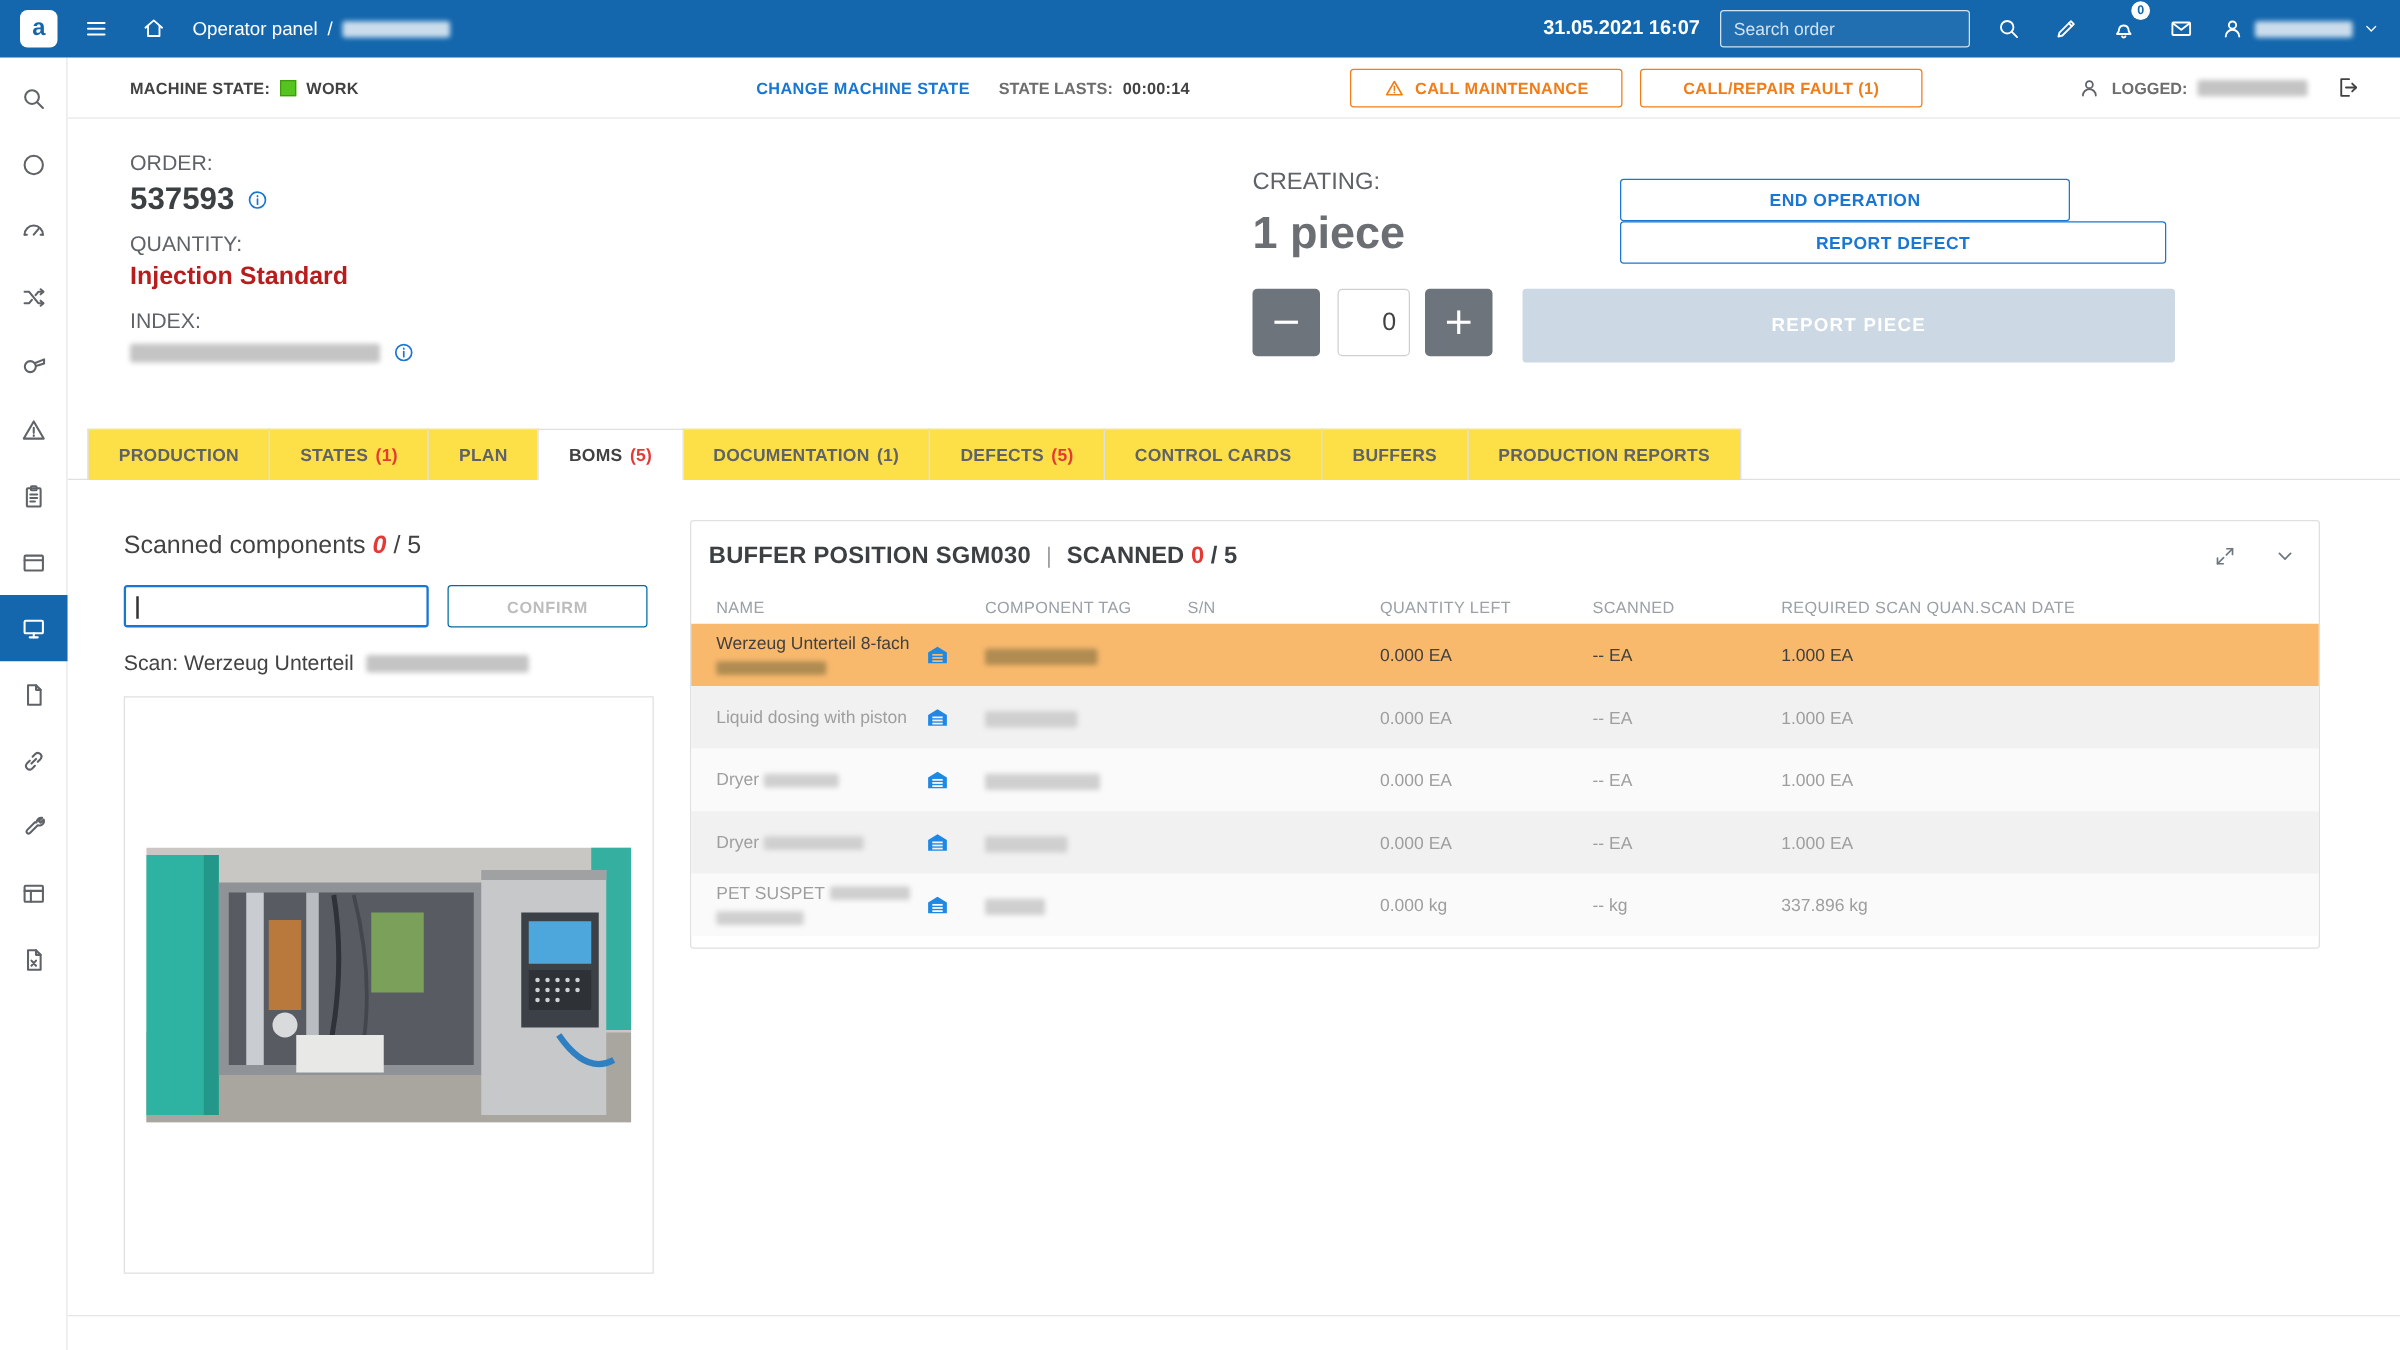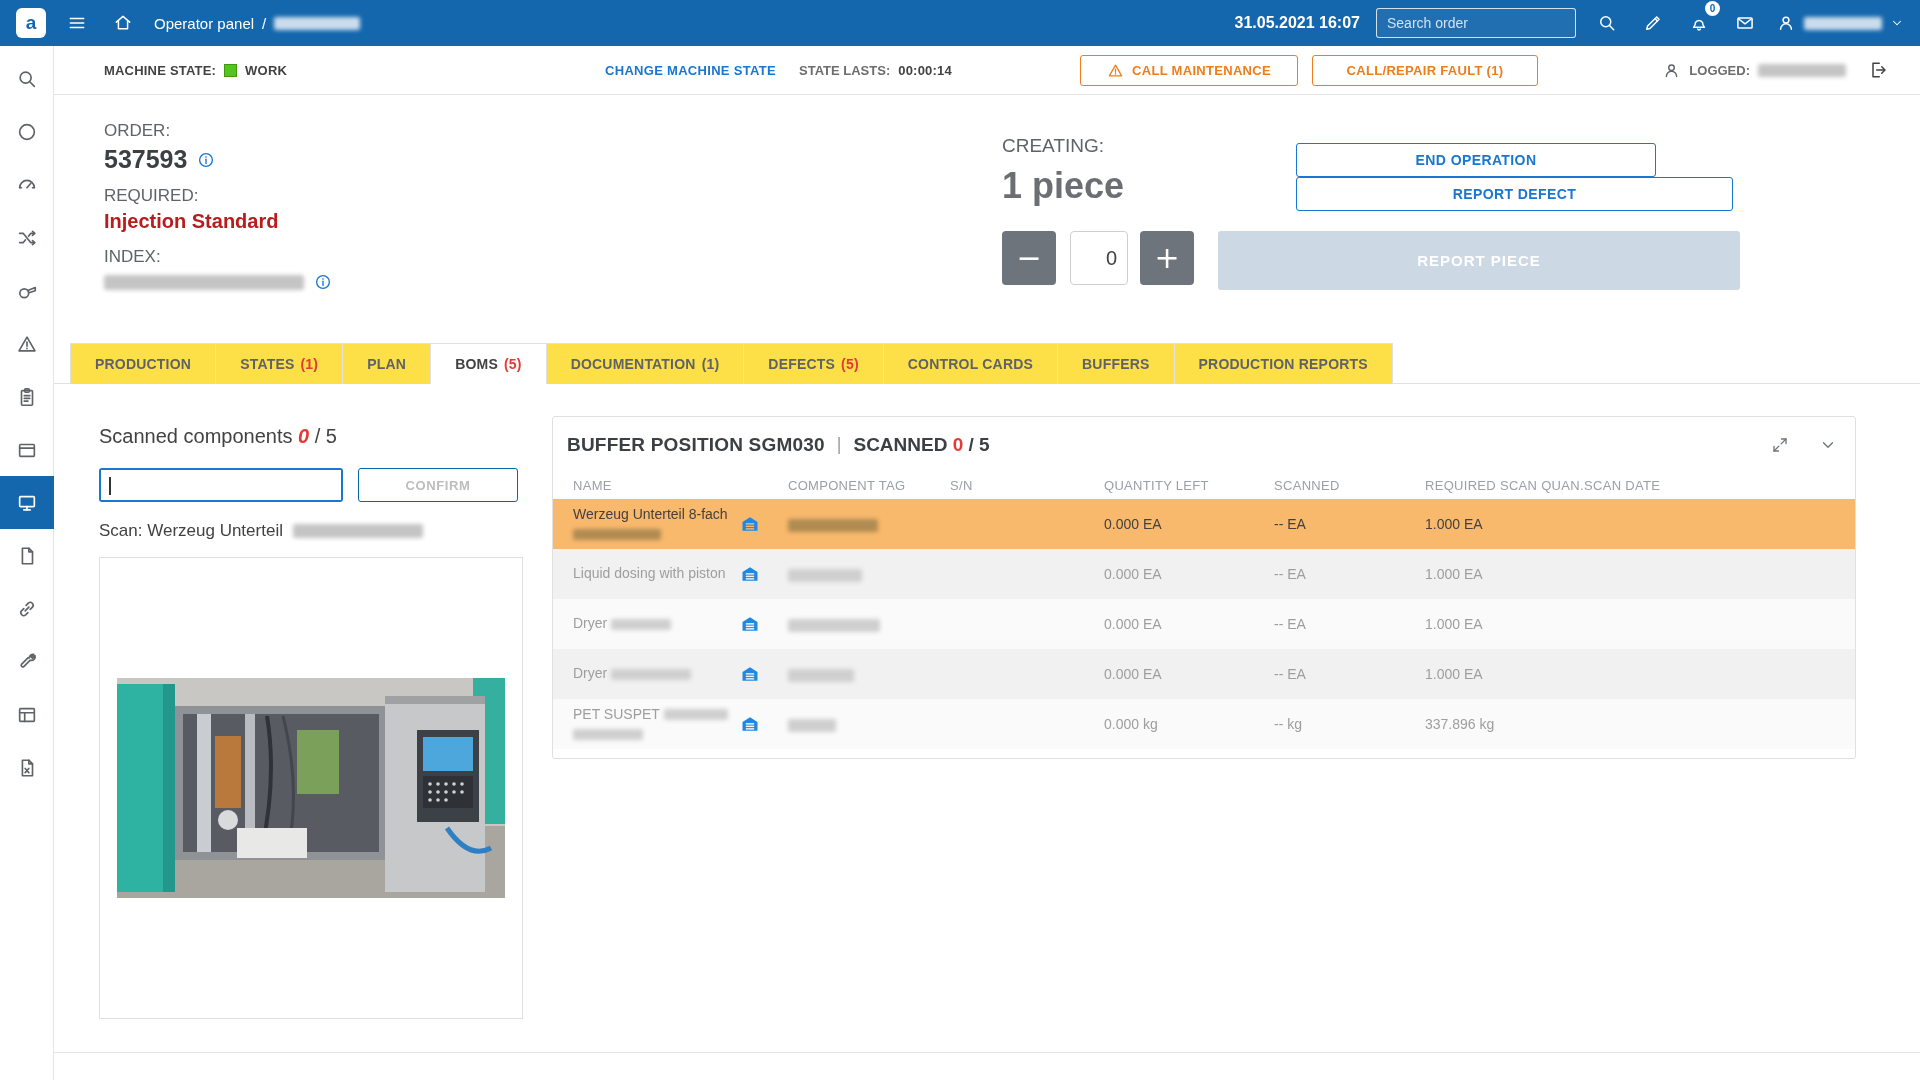--- a/index.html
+++ b/index.html
@@ -320,21 +320,21 @@
   <div class="order-block">
     <div class="small-label">ORDER:</div>
     <div class="order-num-row">
       <span class="order-num">537593</span>
       <svg class="ico" width="18" height="18" viewBox="0 0 24 24" style="color:var(--link-blue);cursor:pointer;">
           <circle cx="12" cy="12" r="8.5"></circle>
           <line x1="12" y1="11" x2="12" y2="16.5"></line>
           <line x1="12" y1="7.5" x2="12" y2="8.2"></line>
         </svg>
     </div>
-    <div class="small-label">REQUIRED:</div>
+    <div class="small-label">QUANTITY:</div>
     <div class="op-name">Injection Standard</div>
     <div class="small-label">INDEX:</div>
     <div class="index-row">
       <span class="redacted" style="width:200px;height:15px;"></span>
       <svg class="ico" width="18" height="18" viewBox="0 0 24 24" style="color:var(--link-blue);cursor:pointer;">
           <circle cx="12" cy="12" r="8.5"></circle>
           <line x1="12" y1="11" x2="12" y2="16.5"></line>
           <line x1="12" y1="7.5" x2="12" y2="8.2"></line>
         </svg>
     </div>

